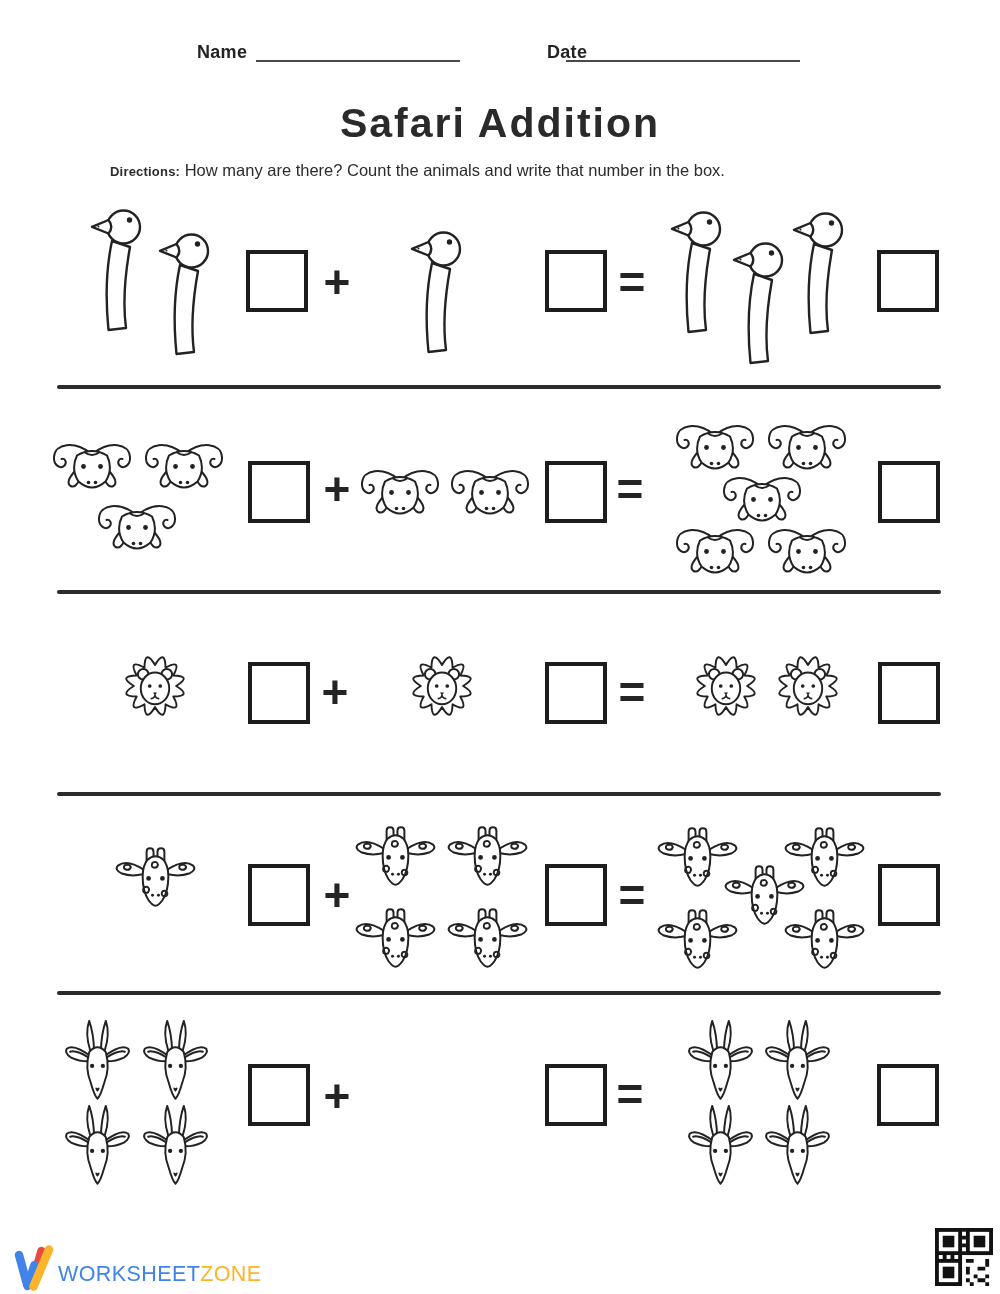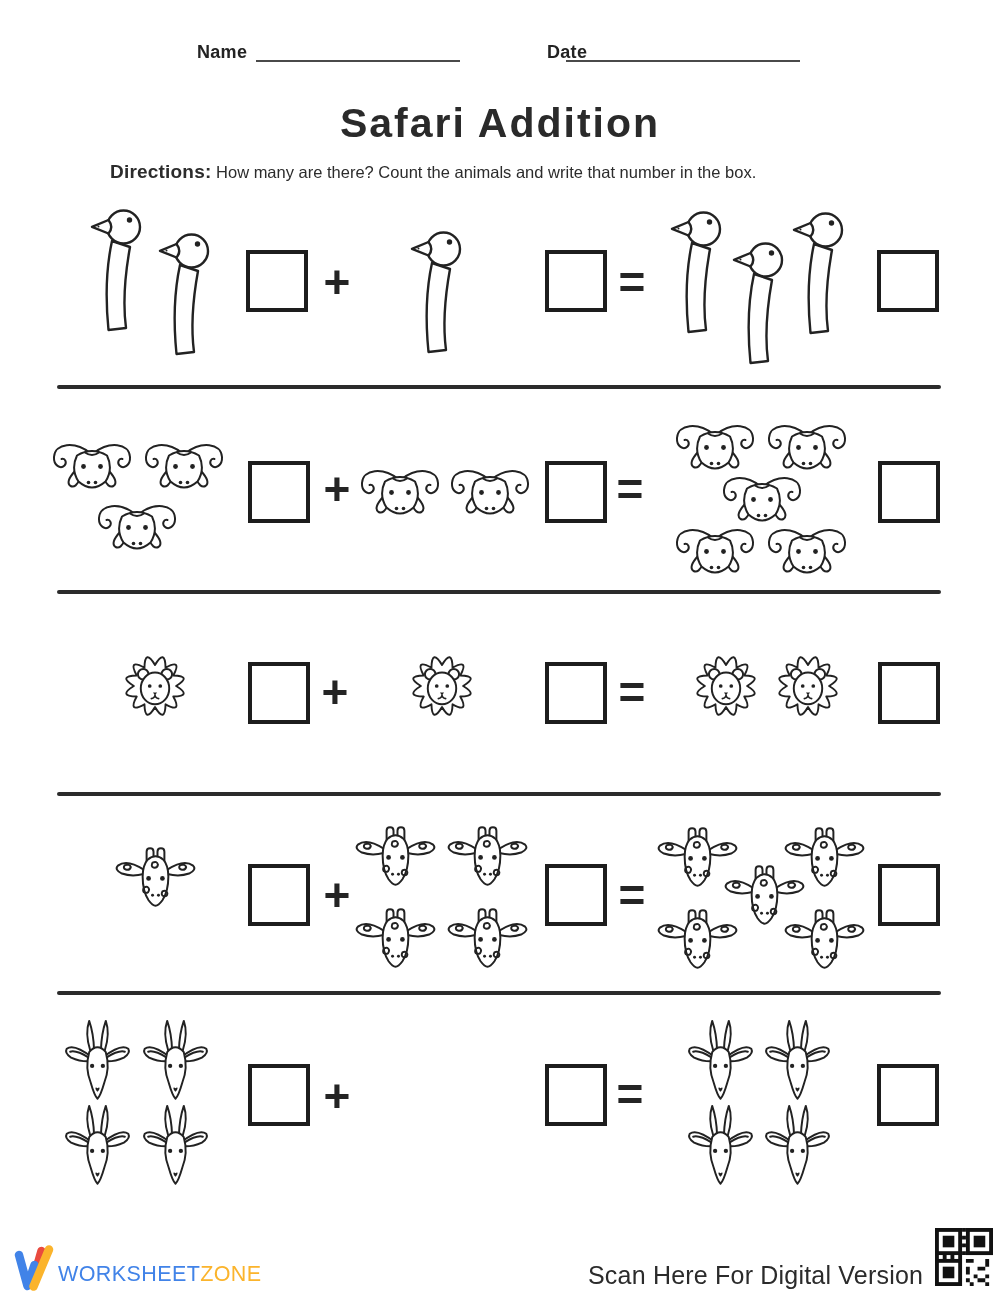--- a/index.html
+++ b/index.html
@@ -8,21 +8,21 @@
     font-family:"Liberation Sans", sans-serif;color:#242424;overflow:hidden;
   }
   
   .hdr-label{position:absolute;font-size:18px;font-weight:600;color:#232323;letter-spacing:.3px;}
   .hdr-line{position:absolute;border-bottom:2px solid #4a4a4a;height:0;}
   .title{
     position:absolute;left:0;top:100px;width:1000px;text-align:center;
     font-size:41px;font-weight:700;letter-spacing:2px;color:#2a2a2a;
   }
   .directions{position:absolute;left:110px;top:161px;font-size:16.5px;color:#2c2c2c;white-space:nowrap;}
-  .directions b{font-size:19px;font-weight:700;letter-spacing:.2px;}
+  .directions b{font-size:13px;font-weight:700;letter-spacing:.2px;}
   
   .answer-box{position:absolute;width:54px;height:54px;border:4px solid #1d1d1d;background:#fff;}
   .op{
     position:absolute;transform:translate(-50%,-50%);
     font-size:46px;font-weight:700;color:#242424;line-height:1;
   }
   .divider{position:absolute;left:57px;width:884px;height:4px;background:#2b2b2b;border-radius:2px;}
   .animal-group{position:absolute;width:0;height:0;}
   .animal-icon{position:absolute;display:block;}
   
@@ -291,21 +291,20 @@
   </section>
 
   <svg class="logo-mark" width="46" height="52" viewBox="0 0 46 52">
     <path d="M29.5,9 L20,42" stroke="#E94A3F" stroke-width="8.5" stroke-linecap="round" fill="none"></path>
     <path d="M7,13 L15.5,44 L22.5,23" stroke="#4183E8" stroke-width="8.5" stroke-linecap="round" stroke-linejoin="round" fill="none"></path>
     <path d="M21.5,44.5 L37,7.5" stroke="#FBB42C" stroke-width="8.5" stroke-linecap="round" fill="none"></path>
   </svg>
   <div class="brand">
     <span style="color:#4183E8;">WORKSHEET</span><span style="color:#FBB42C;">ZONE</span>
   </div>
-  <div class="scan-text">Scan Here For Digital Version</div>
   <svg class="qr" width="58" height="60" viewBox="0 0 60 62">
     <rect x="0" y="0" width="60" height="62" fill="#fff"></rect>
     <g fill="#111">
       <rect x="0" y="1" width="28" height="28"></rect>
         <rect x="32" y="1" width="28" height="28"></rect>
         <rect x="0" y="33" width="28" height="28"></rect>
     </g>
     <g fill="#fff">
       <rect x="4" y="5" width="20" height="20"></rect>
         <rect x="36" y="5" width="20" height="20"></rect>

